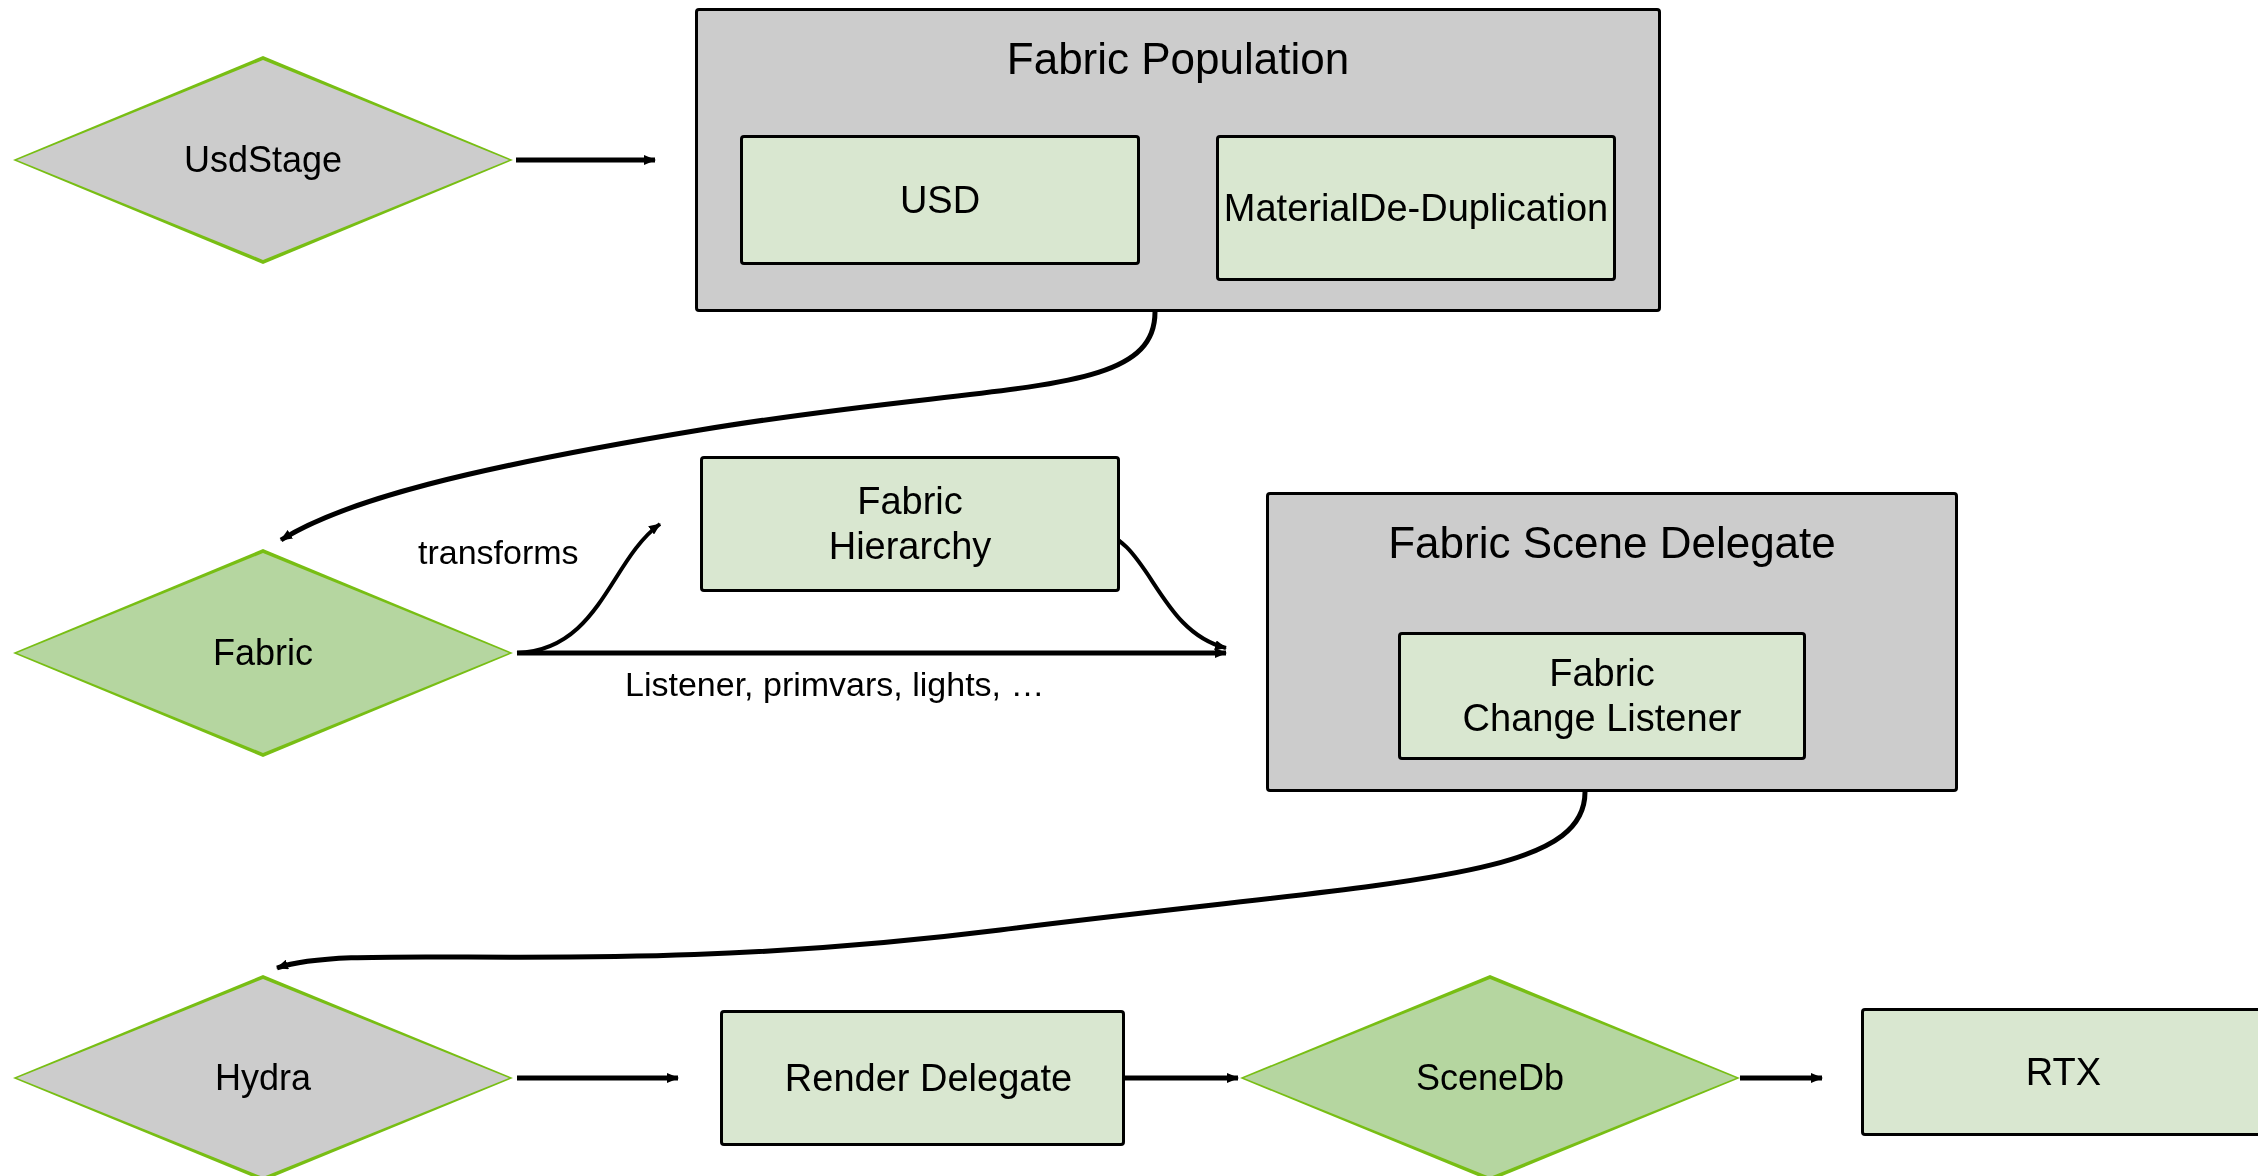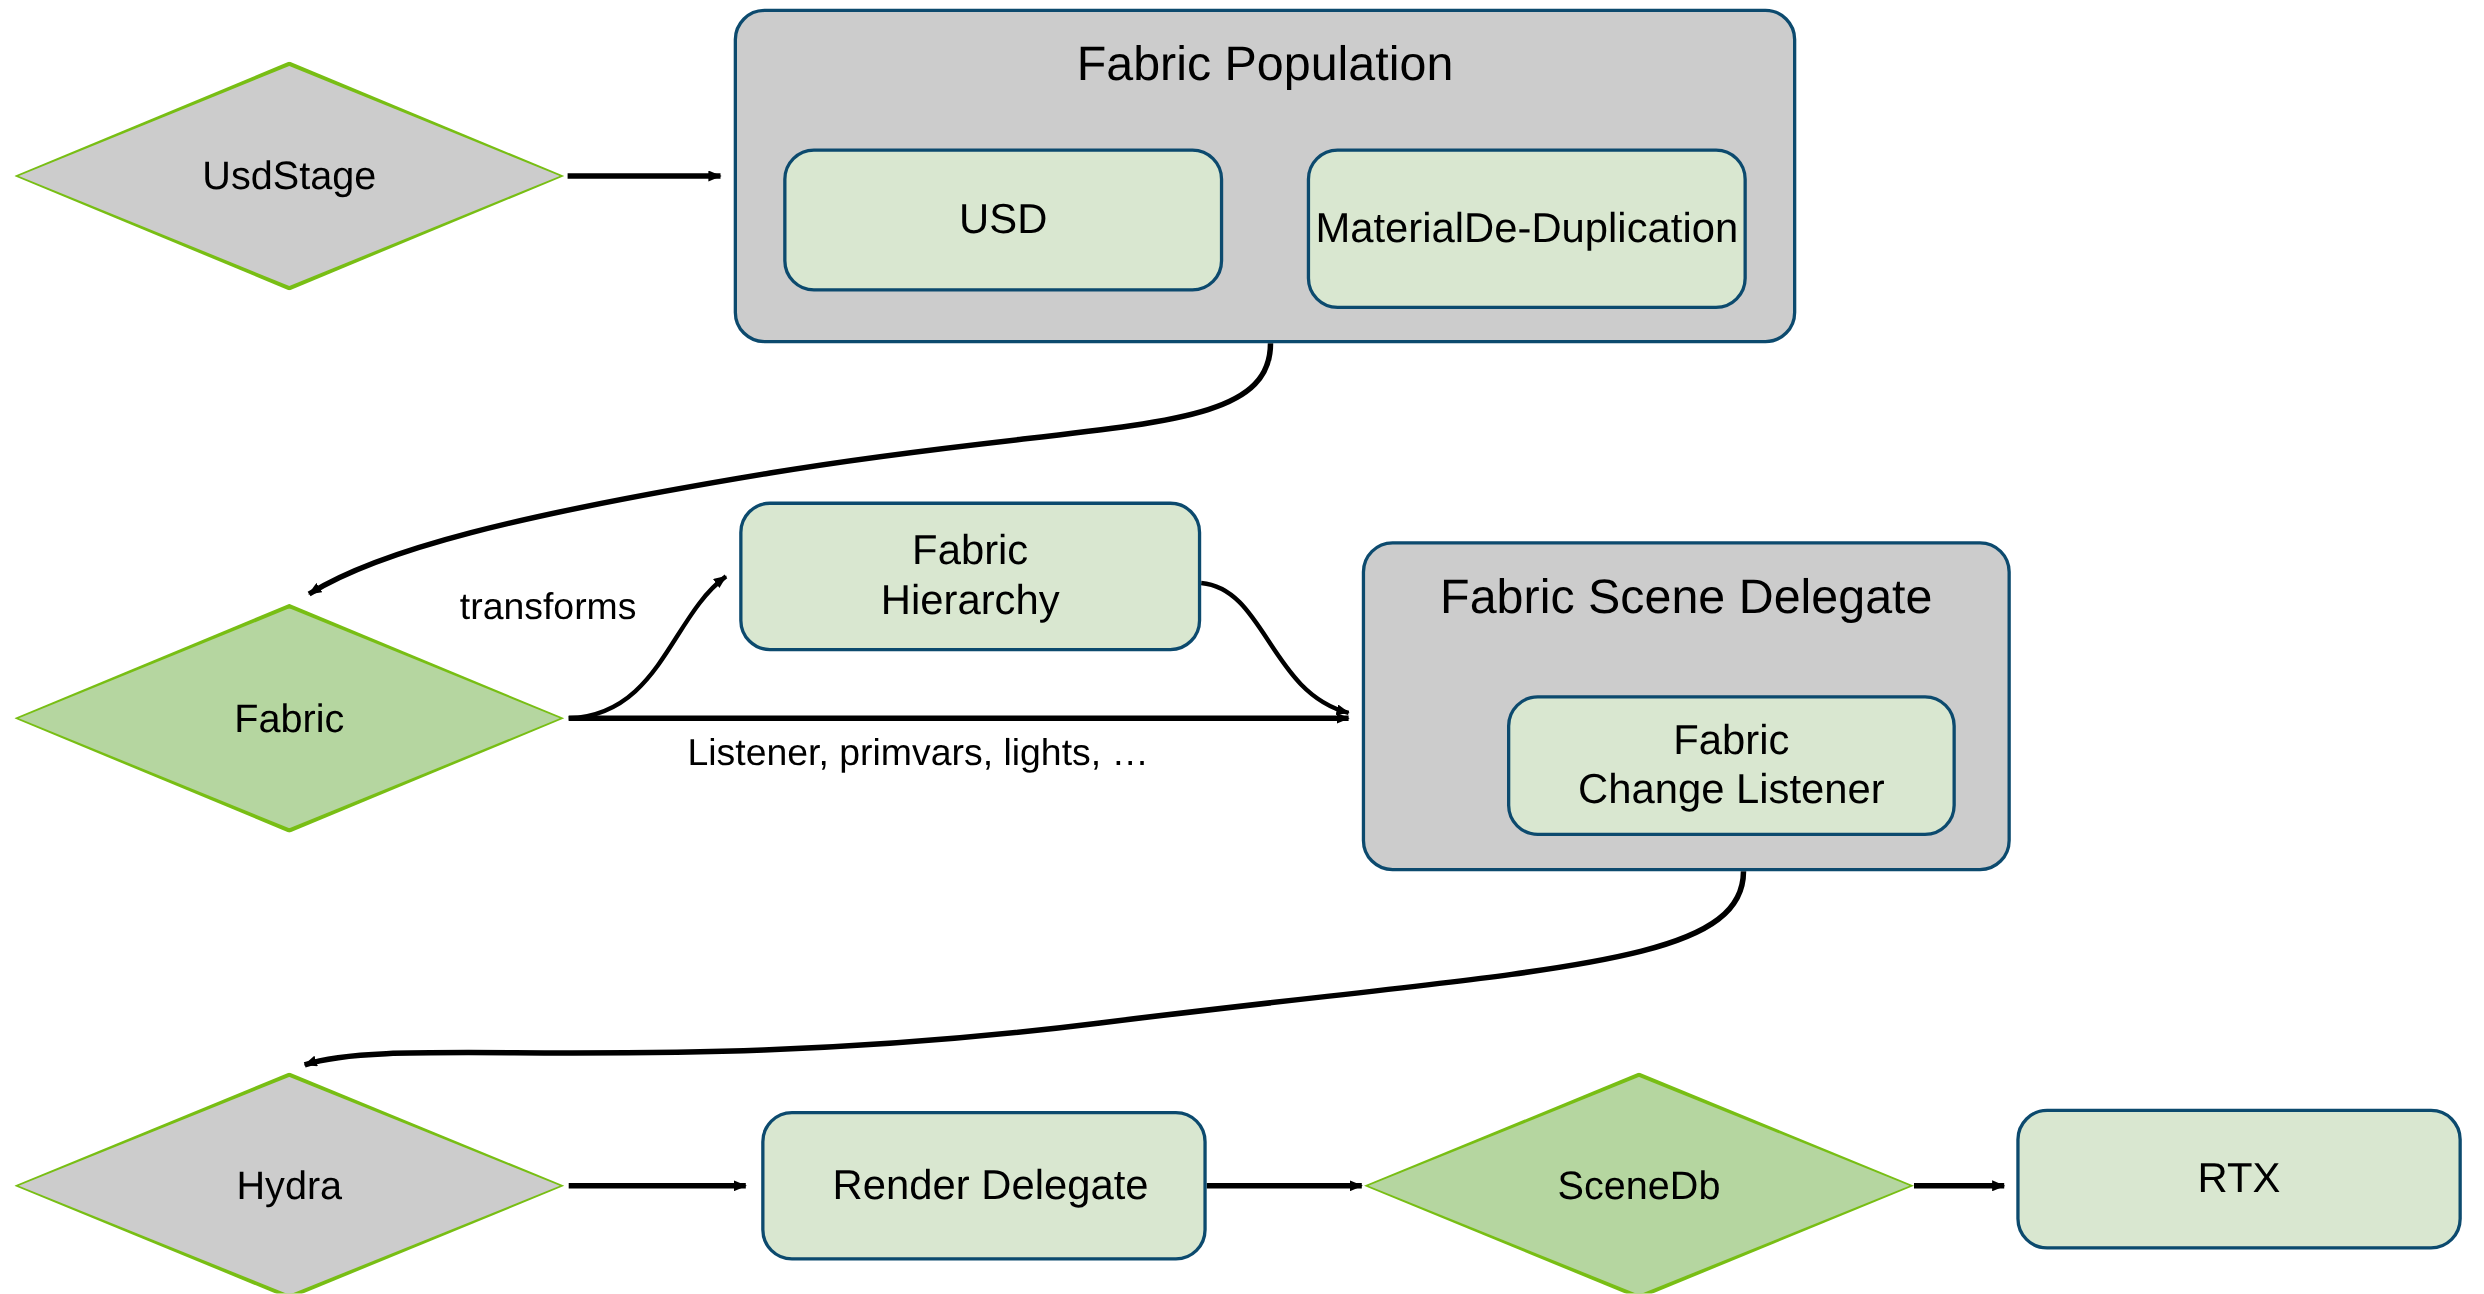--- a/index.html
+++ b/index.html
@@ -7,21 +7,21 @@
   body{width:2258px;height:1176px;overflow:hidden;
        font-family:"Liberation Sans","DejaVu Sans",sans-serif;}
   #canvas{position:relative;width:2258px;height:1176px;background:#ffffff;}
   svg#edges{position:absolute;left:0;top:0;width:2258px;height:1176px;}
 
   .node{position:absolute;box-sizing:border-box;display:flex;
         align-items:center;justify-content:center;text-align:center;
         color:#000000;line-height:1.18;}
 
   
-  .rbox{border:3px solid #0c4a6e;border-radius:28px;}
+  .rbox{border:3px solid #000000;border-radius:4px;margin-left:28px;}
   .rbox.light{background:#d9e7d0;}
   .rbox.grey{background:#cccccc;align-items:flex-start;}
 
   
   .group-title{position:absolute;left:0;right:0;top:22px;text-align:center;
                font-size:44px;color:#000;}
 
   
   .diamond{position:absolute;}
   .diamond .shape{position:absolute;left:0;top:0;width:100%;height:100%;
@@ -99,21 +99,21 @@
 
   <div class="edge-label" style="left:418px;top:533px;">transforms</div>
 
   <div class="edge-label" style="left:625px;top:665px;">Listener, primvars, lights, …</div>
 
   <div class="node rbox light" style="left:672px;top:456px;width:420px;height:136px;flex-direction:column;">
     <div class="fs38">Fabric</div>
     <div class="fs38">Hierarchy</div>
   </div>
 
-  <div class="node rbox grey" style="left:1238px;top:492px;width:590px;height:300px;">
+  <div class="node rbox grey" style="left:1238px;top:492px;width:692px;height:300px;">
     <div class="group-title">Fabric Scene Delegate</div>
   </div>
 
   <div class="node rbox light" style="left:1370px;top:632px;width:408px;height:128px;flex-direction:column;">
     <div class="fs38">Fabric</div>
     <div class="fs38">Change Listener</div>
   </div>
 
   <div class="diamond" style="left:13px;top:975px;width:500px;height:206px;">
     <div class="shape outline"></div>

